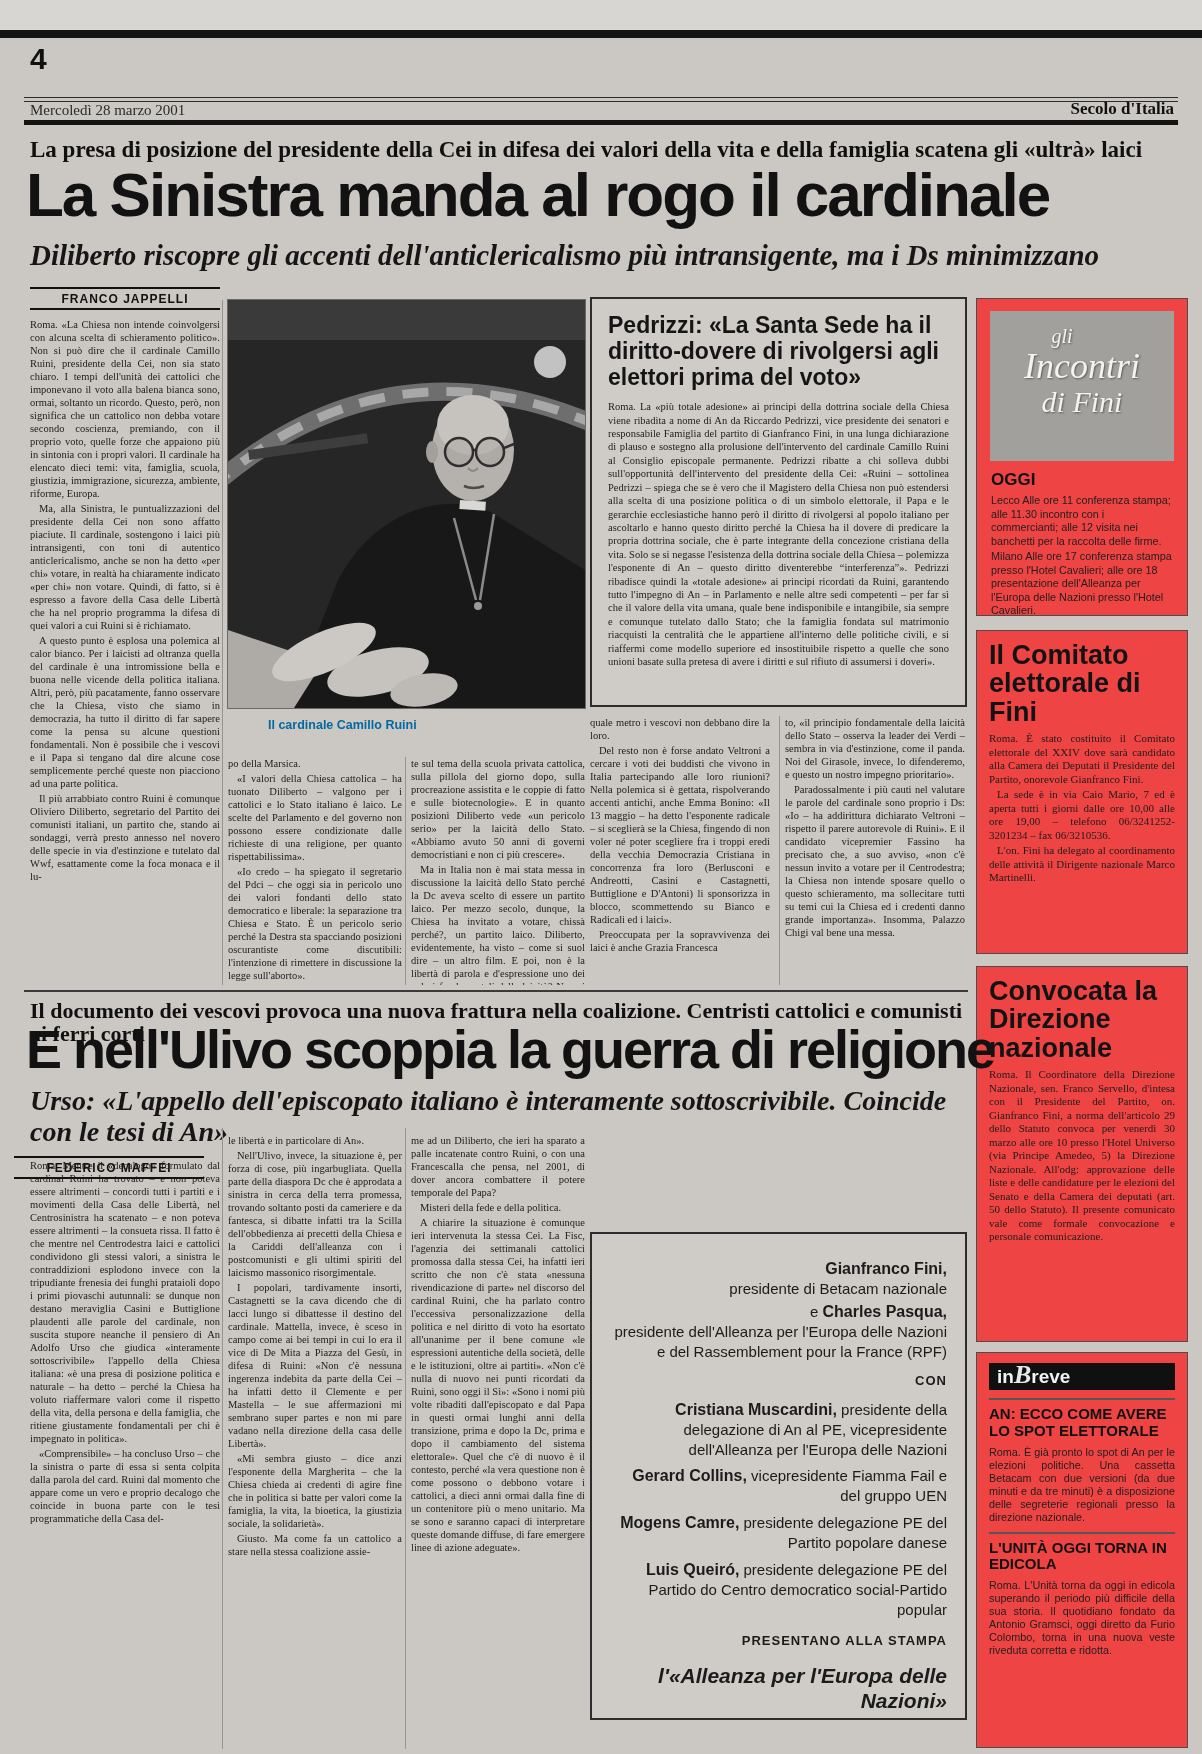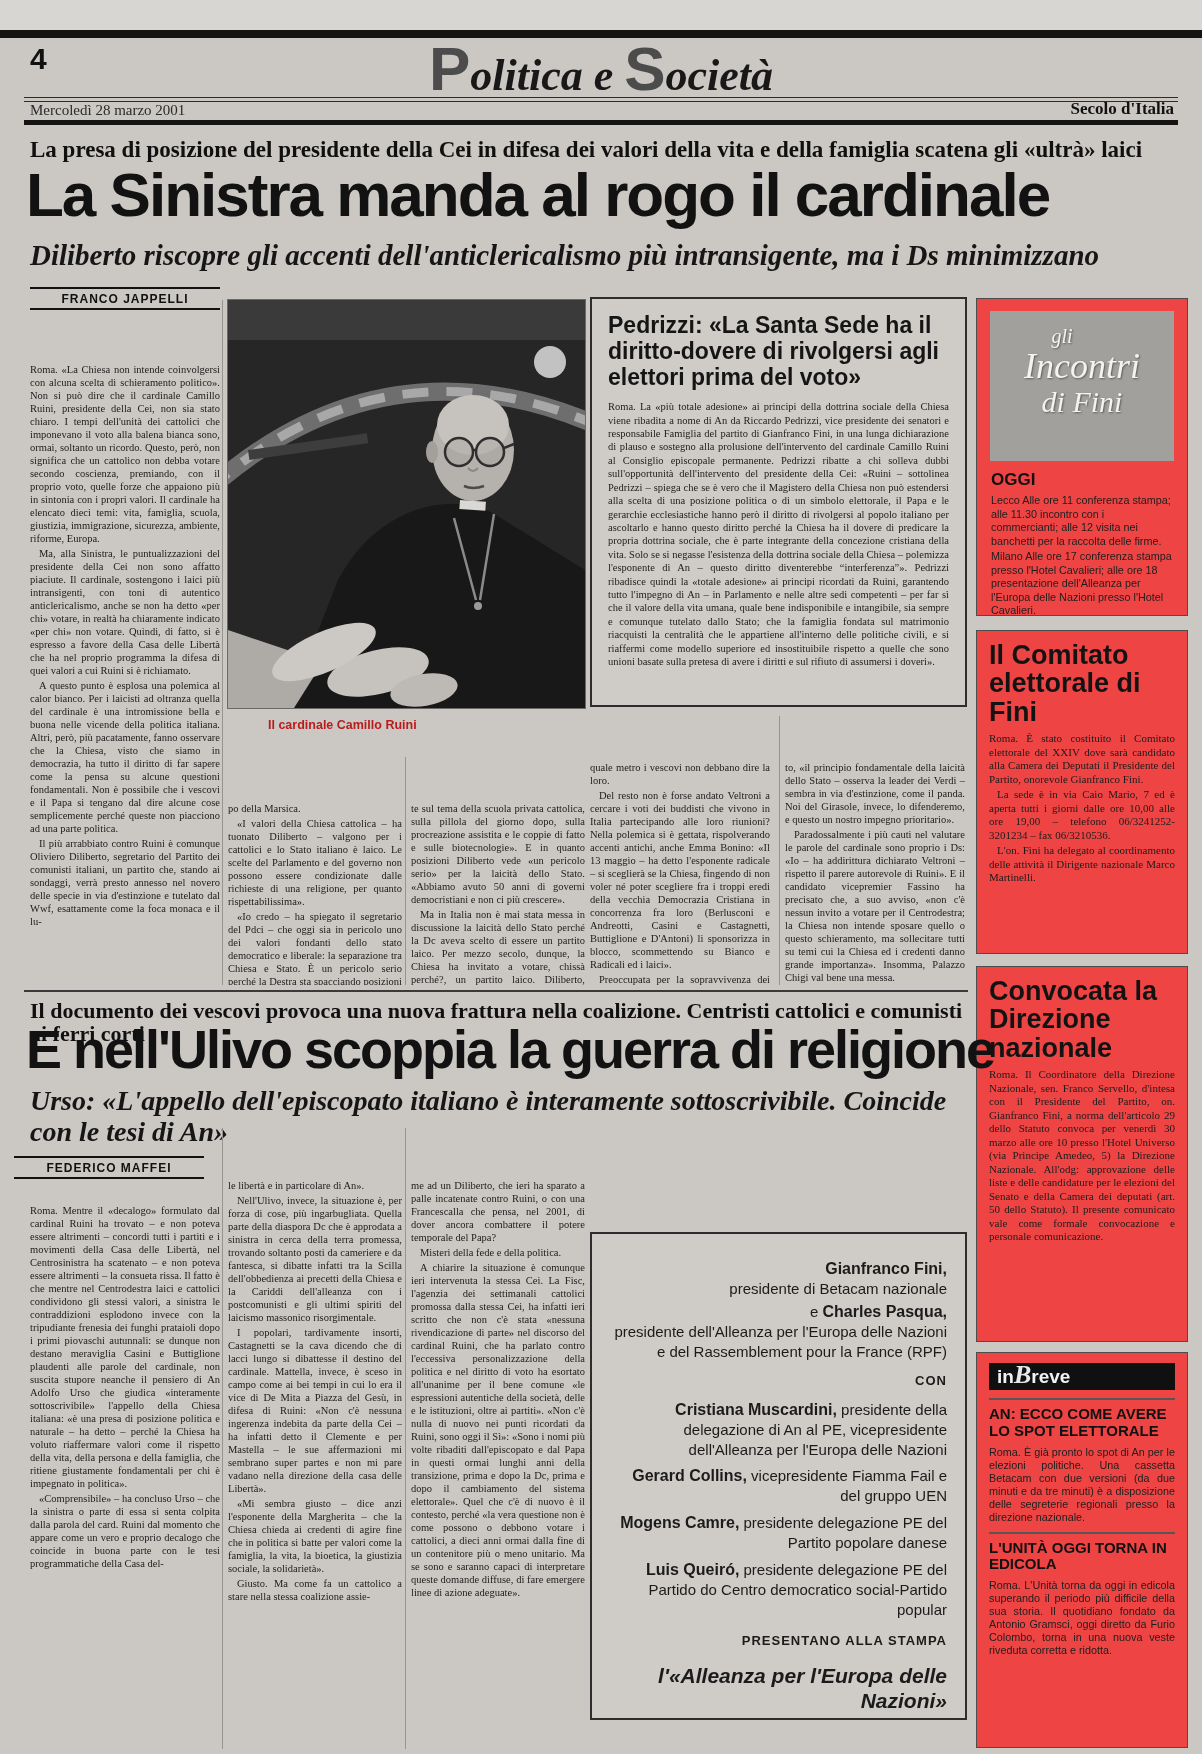--- a/index.html
+++ b/index.html
@@ -27,25 +27,25 @@
   .headline2{left:26px;top:1021px;width:950px;font:bold 54px/1.05 "Liberation Sans",sans-serif;
     letter-spacing:-2px;color:#121212;white-space:nowrap;}
   .subhead2{left:30px;top:1086px;width:935px;font:bold italic 28px/1.1 "Liberation Serif",serif;color:#161616;}
   .artdivider{left:24px;top:990px;width:944px;height:2px;background:#3a3a3a;}
   
   .byline{border-top:2px solid #111;border-bottom:2px solid #111;padding:4px 0 3px;
     text-align:center;font:bold 12px/1 "Liberation Sans",sans-serif;letter-spacing:1px;color:#111;}
   
   .col{font:10.5px/13px "Liberation Serif",serif;text-align:justify;color:#1c1c1c;overflow:hidden;}
   .col p{margin:0 0 2px;text-indent:9px;}
-  .col p:first-child{text-indent:0;margin-top:45px;}
+  .col p:first-child{text-indent:0;}
   .vrule{width:1px;background:#97948f;}
   
   .photo{left:228px;top:300px;width:357px;height:408px;background:#262626;box-shadow:0 0 0 1px #6b6965;}
-  .caption{left:228px;top:718px;width:357px;font:bold 12.5px/1.2 "Liberation Sans",sans-serif;color:#b91c1c;padding-left:40px;}
+  .caption{left:228px;top:718px;width:357px;font:bold 12.5px/1.2 "Liberation Sans",sans-serif;color:#0369a1;padding-left:40px;}
   
   .pedrizzi{left:590px;top:297px;width:377px;height:410px;border:2px solid #2d2d2d;background:#cfccc7;
     box-sizing:border-box;padding:14px 16px;}
   .pedrizzi h2{margin:0;font:bold 23px/1.12 "Liberation Sans",sans-serif;color:#151515;}
   .pedrizzi .body{margin-top:10px;font:10.5px/13.4px "Liberation Serif",serif;text-align:justify;
     color:#1c1c1c;height:280px;overflow:hidden;}
   
   .railbox{border:1px solid #4c4c4c;background:#ef4444;box-sizing:border-box;}
   .incontri-logo{margin:12px 13px 10px;height:150px;background:#a2a09d;color:#f4f3f1;
     text-align:center;font-family:"Liberation Serif",serif;font-style:italic;
@@ -80,23 +80,20 @@
   .ib-body{margin:0 12px 8px;font:10.8px/13px "Liberation Sans",sans-serif;text-align:justify;color:#1e1e1e;}
 </style>
 </head>
 <body>
 
 <div id="sheet">
 
   <div class="abs topband"></div>
   <div class="abs topbar"></div>
   <div class="abs pageno">4</div>
-  <div class="abs masthead">
-    <span class="ini">P</span><span class="word">olitica e </span><span class="ini">S</span><span class="word">ocietà</span>
-  </div>
   <div class="abs dblrule"></div>
   <div class="abs daterow-date">Mercoledì 28 marzo 2001</div>
   <div class="abs daterow-paper">Secolo d'Italia</div>
   <div class="abs thickrule"></div>
 
   <div class="abs kicker1">La presa di posizione del presidente della Cei in difesa dei valori della vita e della famiglia scatena gli «ultrà» laici</div>
   <div class="abs headline1">La Sinistra manda al rogo il cardinale</div>
   <div class="abs subhead1">Diliberto riscopre gli accenti dell'anticlericalismo più intransigente, ma i Ds minimizzano</div>
 
   <div class="abs" style="left:30px;top:287px;width:190px;">

